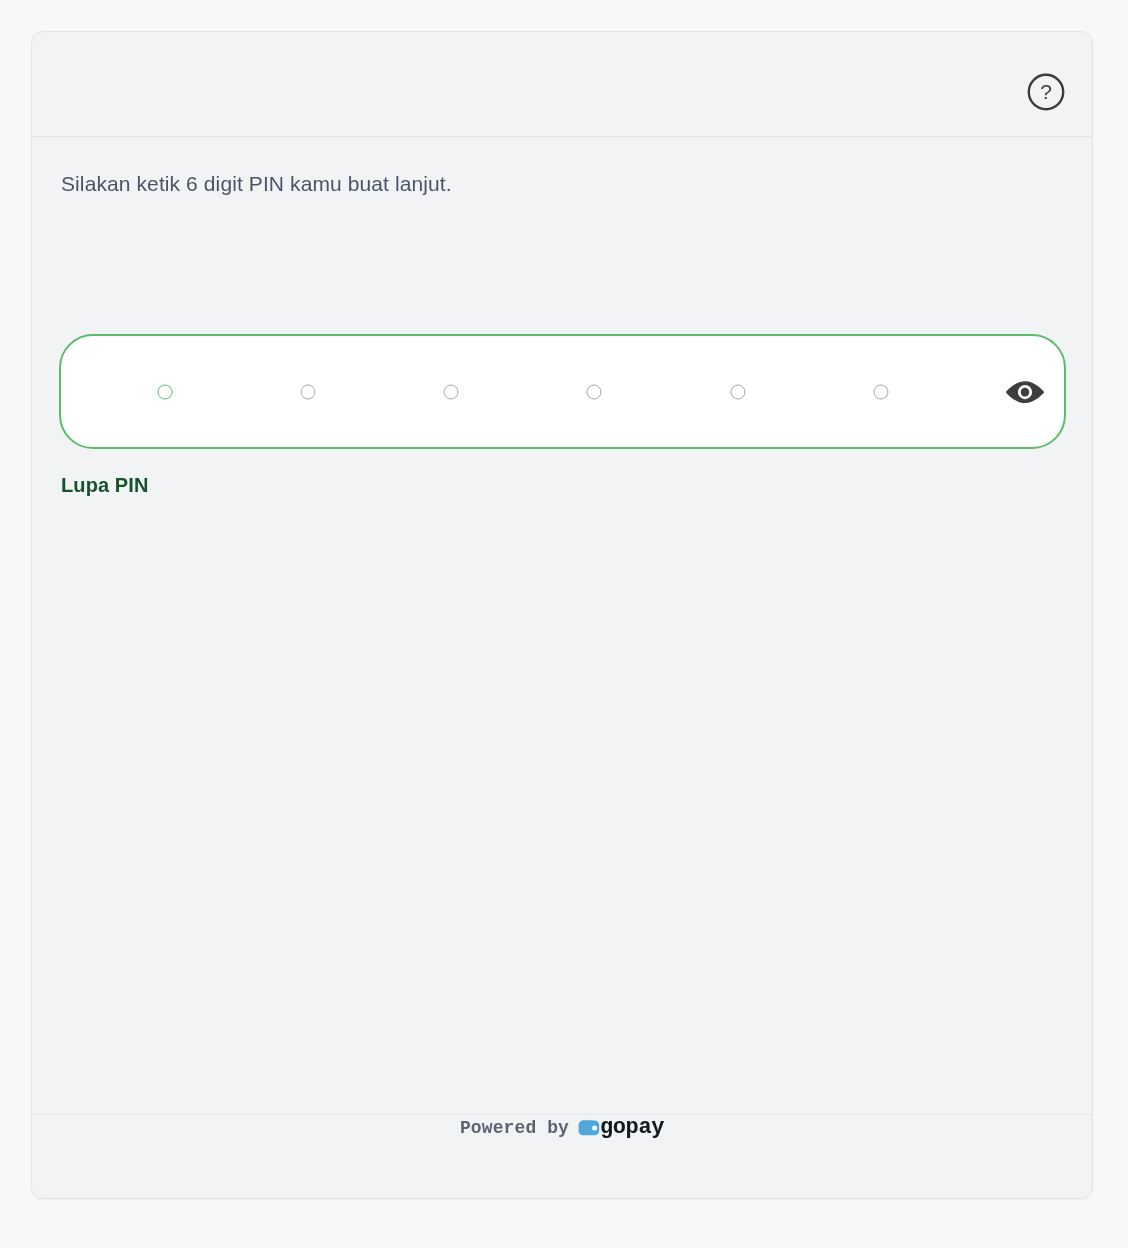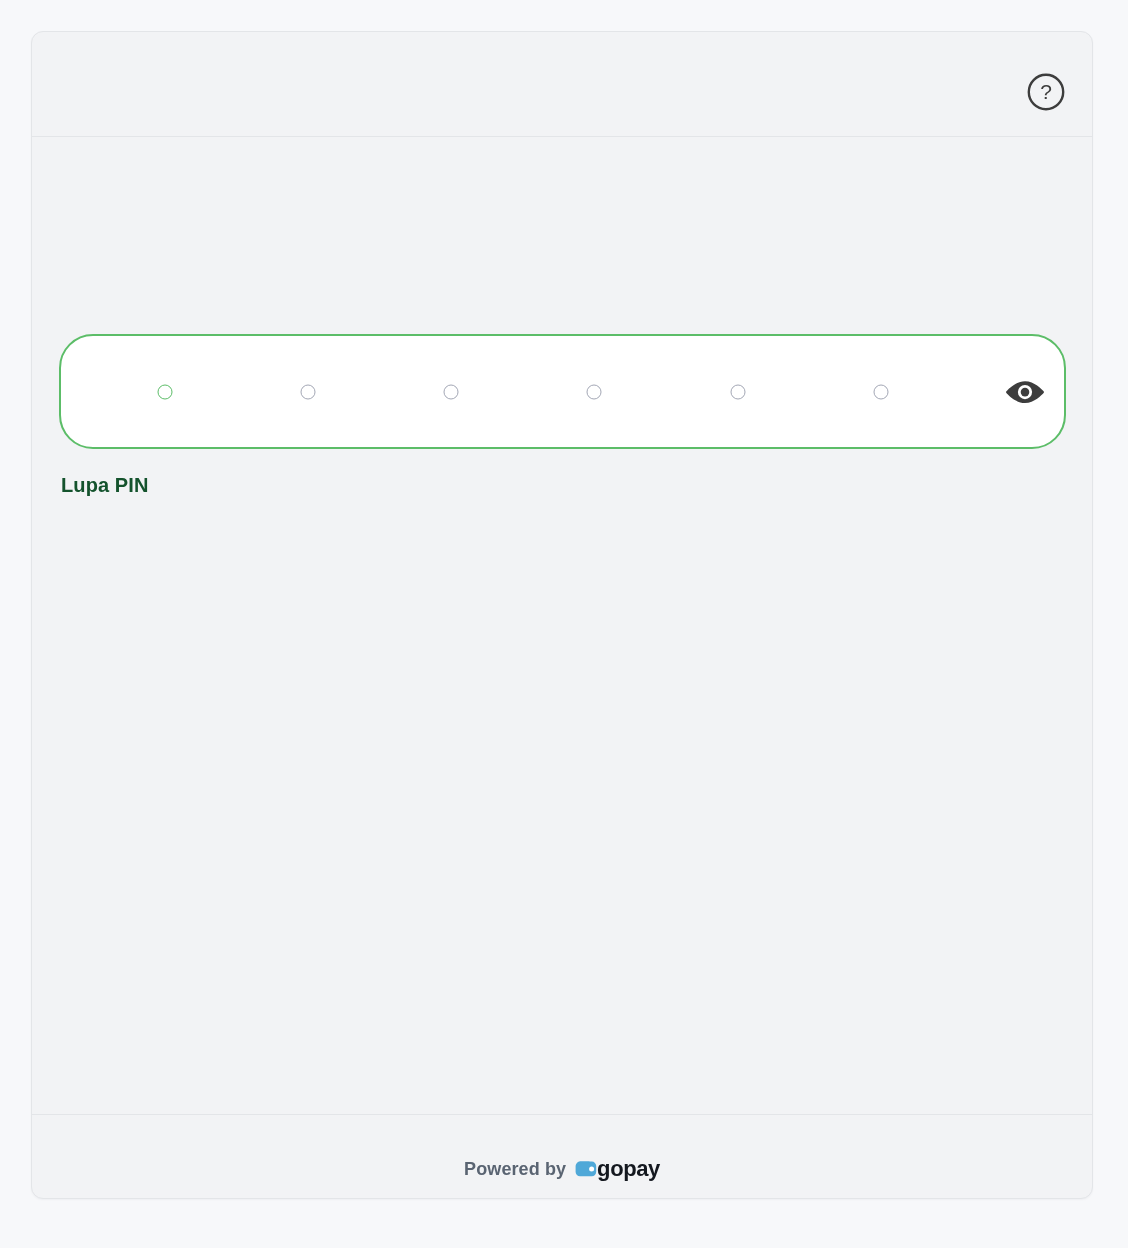--- a/index.html
+++ b/index.html
@@ -149,22 +149,23 @@
     cursor: pointer;
   }
 
   
   .card-footer {
     position: relative;
     height: 68px;
     border-top: 1px solid #e3e5e8;
     box-sizing: border-box;
     display: flex;
-    align-items: flex-end;
+    align-items: flex-start;
     justify-content: center;
+    font-family: Liberation Mono, monospace;
   }
   .powered-by {
     display: flex;
     align-items: center;
     gap: 9px;
   }
   .powered-label {
     font-size: 18px;
     font-weight: bold;
     color: #5a6472;
@@ -196,20 +197,21 @@
           <svg width="40" height="40" viewBox="0 0 40 40" fill="none" xmlns="http://www.w3.org/2000/svg">
             <circle cx="20" cy="20" r="17.2" stroke="#3d3d3d" stroke-width="2.4" fill="none"></circle>
             <text x="20" y="27.3" text-anchor="middle" font-family="Liberation Sans, sans-serif" font-size="21" font-weight="normal" fill="#3d3d3d">?</text>
           </svg>
         </span>
       </button>
     </div>
 
     <div class="card-body">
 
+      <div class="instruction">Silakan ketik 6 digit PIN kamu buat lanjut.</div>
 
       <div class="pin-field">
         <div class="pin-dots">
           <span class="pin-dot d1 active"></span>
           <span class="pin-dot d2"></span>
           <span class="pin-dot d3"></span>
           <span class="pin-dot d4"></span>
           <span class="pin-dot d5"></span>
           <span class="pin-dot d6"></span>
         </div>

